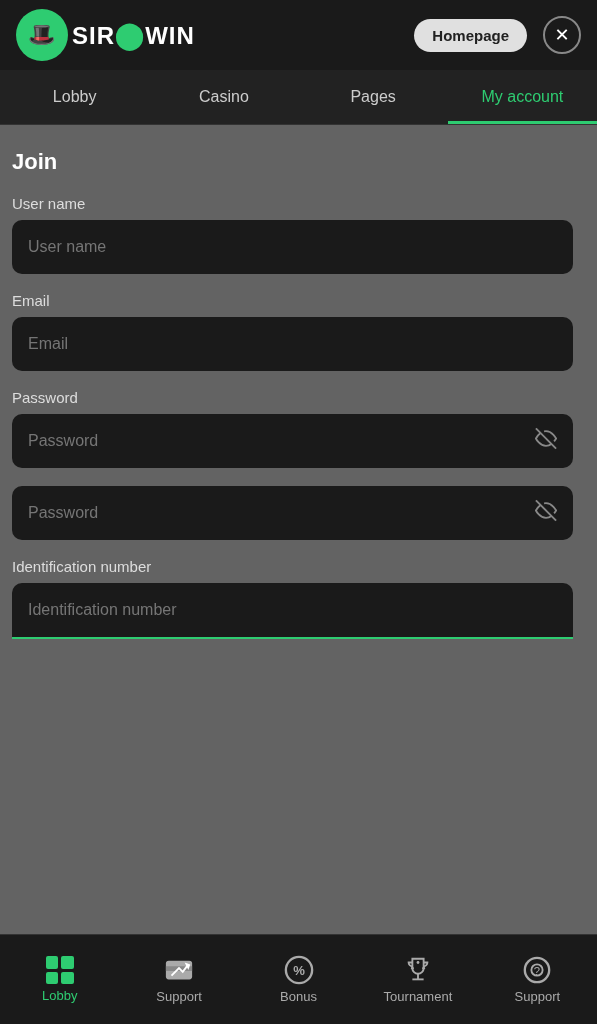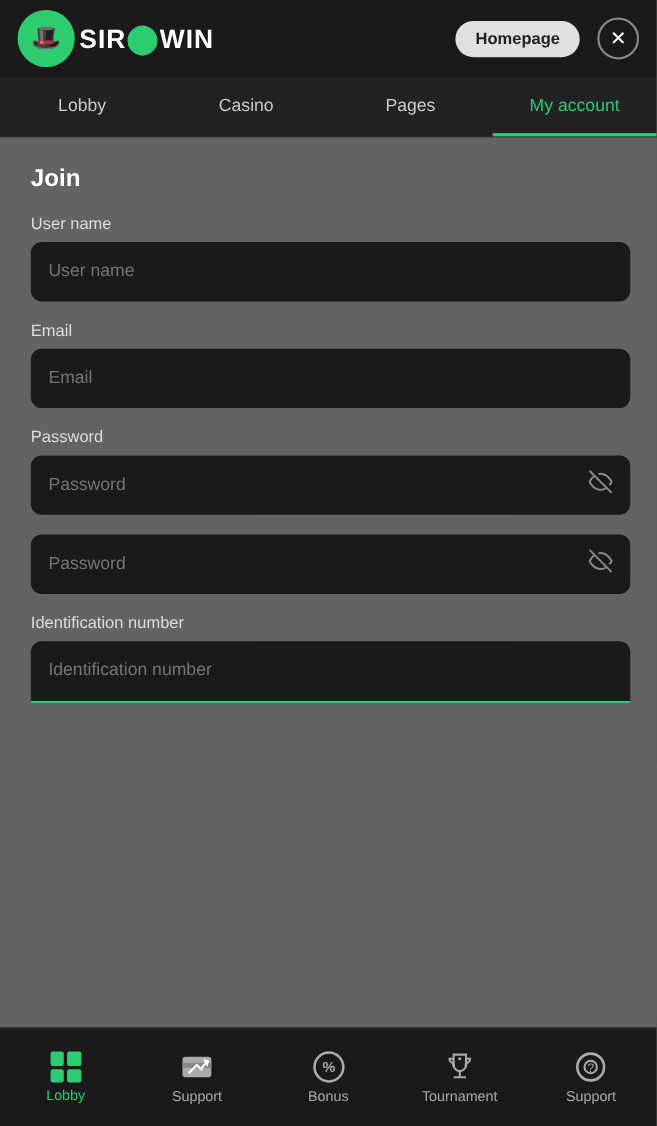--- a/index.html
+++ b/index.html
@@ -116,21 +116,21 @@
       left: 0;
       right: 0;
       height: 3px;
       background: #2ecc71;
     }
 
     
     .main {
       flex: 1;
       background: #636363;
-      padding: 24px 24px 0 28px;
+      padding: 24px 24px 0 12px;
     }
 
     .join-title {
       font-size: 22px;
       font-weight: bold;
       color: white;
       margin-bottom: 20px;
     }
 
     .form-group {

